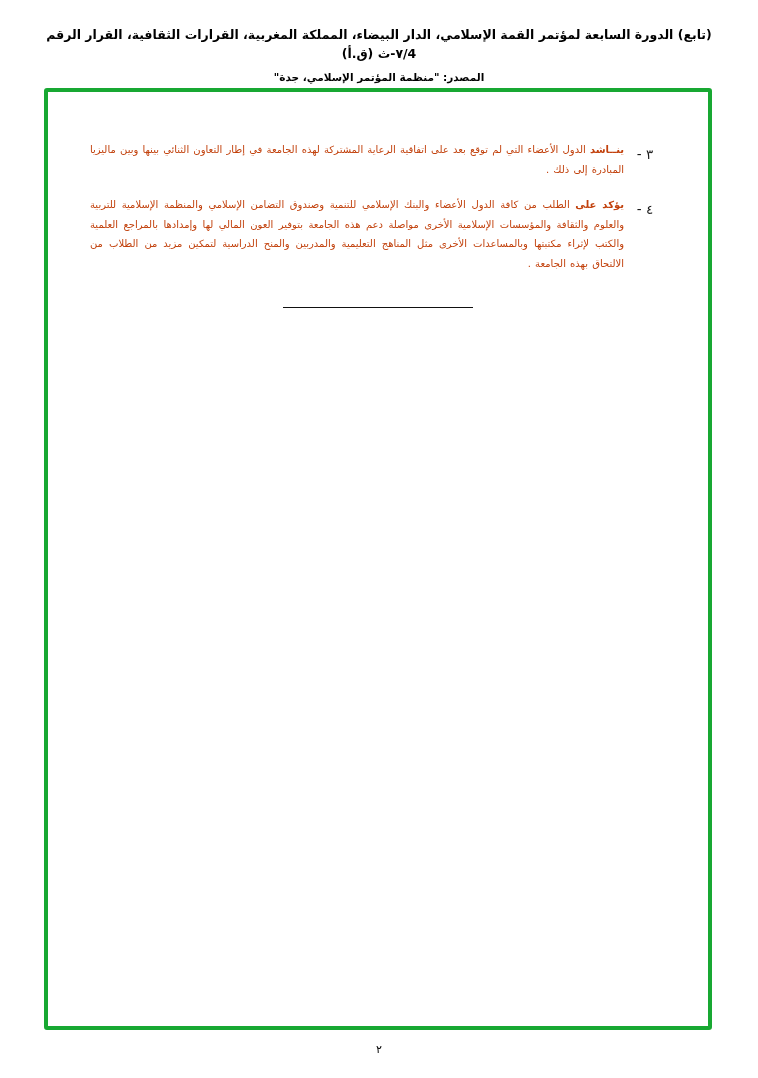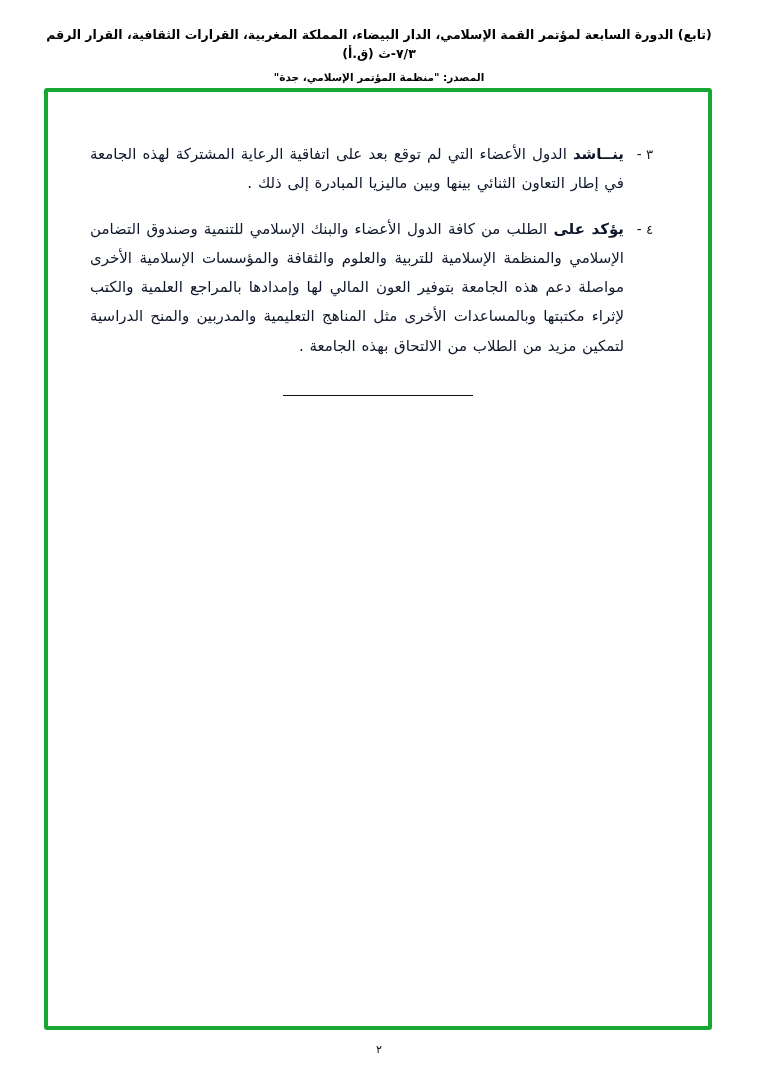--- a/index.html
+++ b/index.html
@@ -78,25 +78,25 @@
     width: 42px;
     text-align: center;
     font-size: 13.5px;
     line-height: 1.95;
     white-space: nowrap;
     color: #1a1a1a;
     padding-top: 1px;
   }
   .clause-body {
     flex: 1 1 auto;
-    font-size: 15px;
+    font-size: 10px;
     line-height: 1.95;
     text-align: justify;
     text-align-last: right;
-    color: #0f172a;
+    color: #c2410c;
     word-spacing: 1px;
   }
   .clause-body .lead {
     font-weight: bold;
     letter-spacing: 1.2px;
   }
 
   .rule-wrap {
     margin-top: 34px;
     display: flex;
@@ -118,21 +118,21 @@
     font-size: 11px;
     color: #000;
   }
 </style>
 </head>
 <body>
 
 <div class="page">
 
   <div class="header">
-    <div class="header-line1">(تابع) الدورة السابعة لمؤتمر القمة الإسلامي، الدار البيضاء، المملكة المغربية، القرارات الثقافية، القرار الرقم ٧/٣-ث (ق.أ)</div>
+    <div class="header-line1">(تابع) الدورة السابعة لمؤتمر القمة الإسلامي، الدار البيضاء، المملكة المغربية، القرارات الثقافية، القرار الرقم ٧/4-ث (ق.أ)</div>
     <div class="header-line2">المصدر: "منظمة المؤتمر الإسلامي، جدة"</div>
   </div>
 
   <div class="frame">
 
     <div class="content">
 
       <div class="clause">
         <div class="clause-num">٣ -</div>
         <div class="clause-body">

